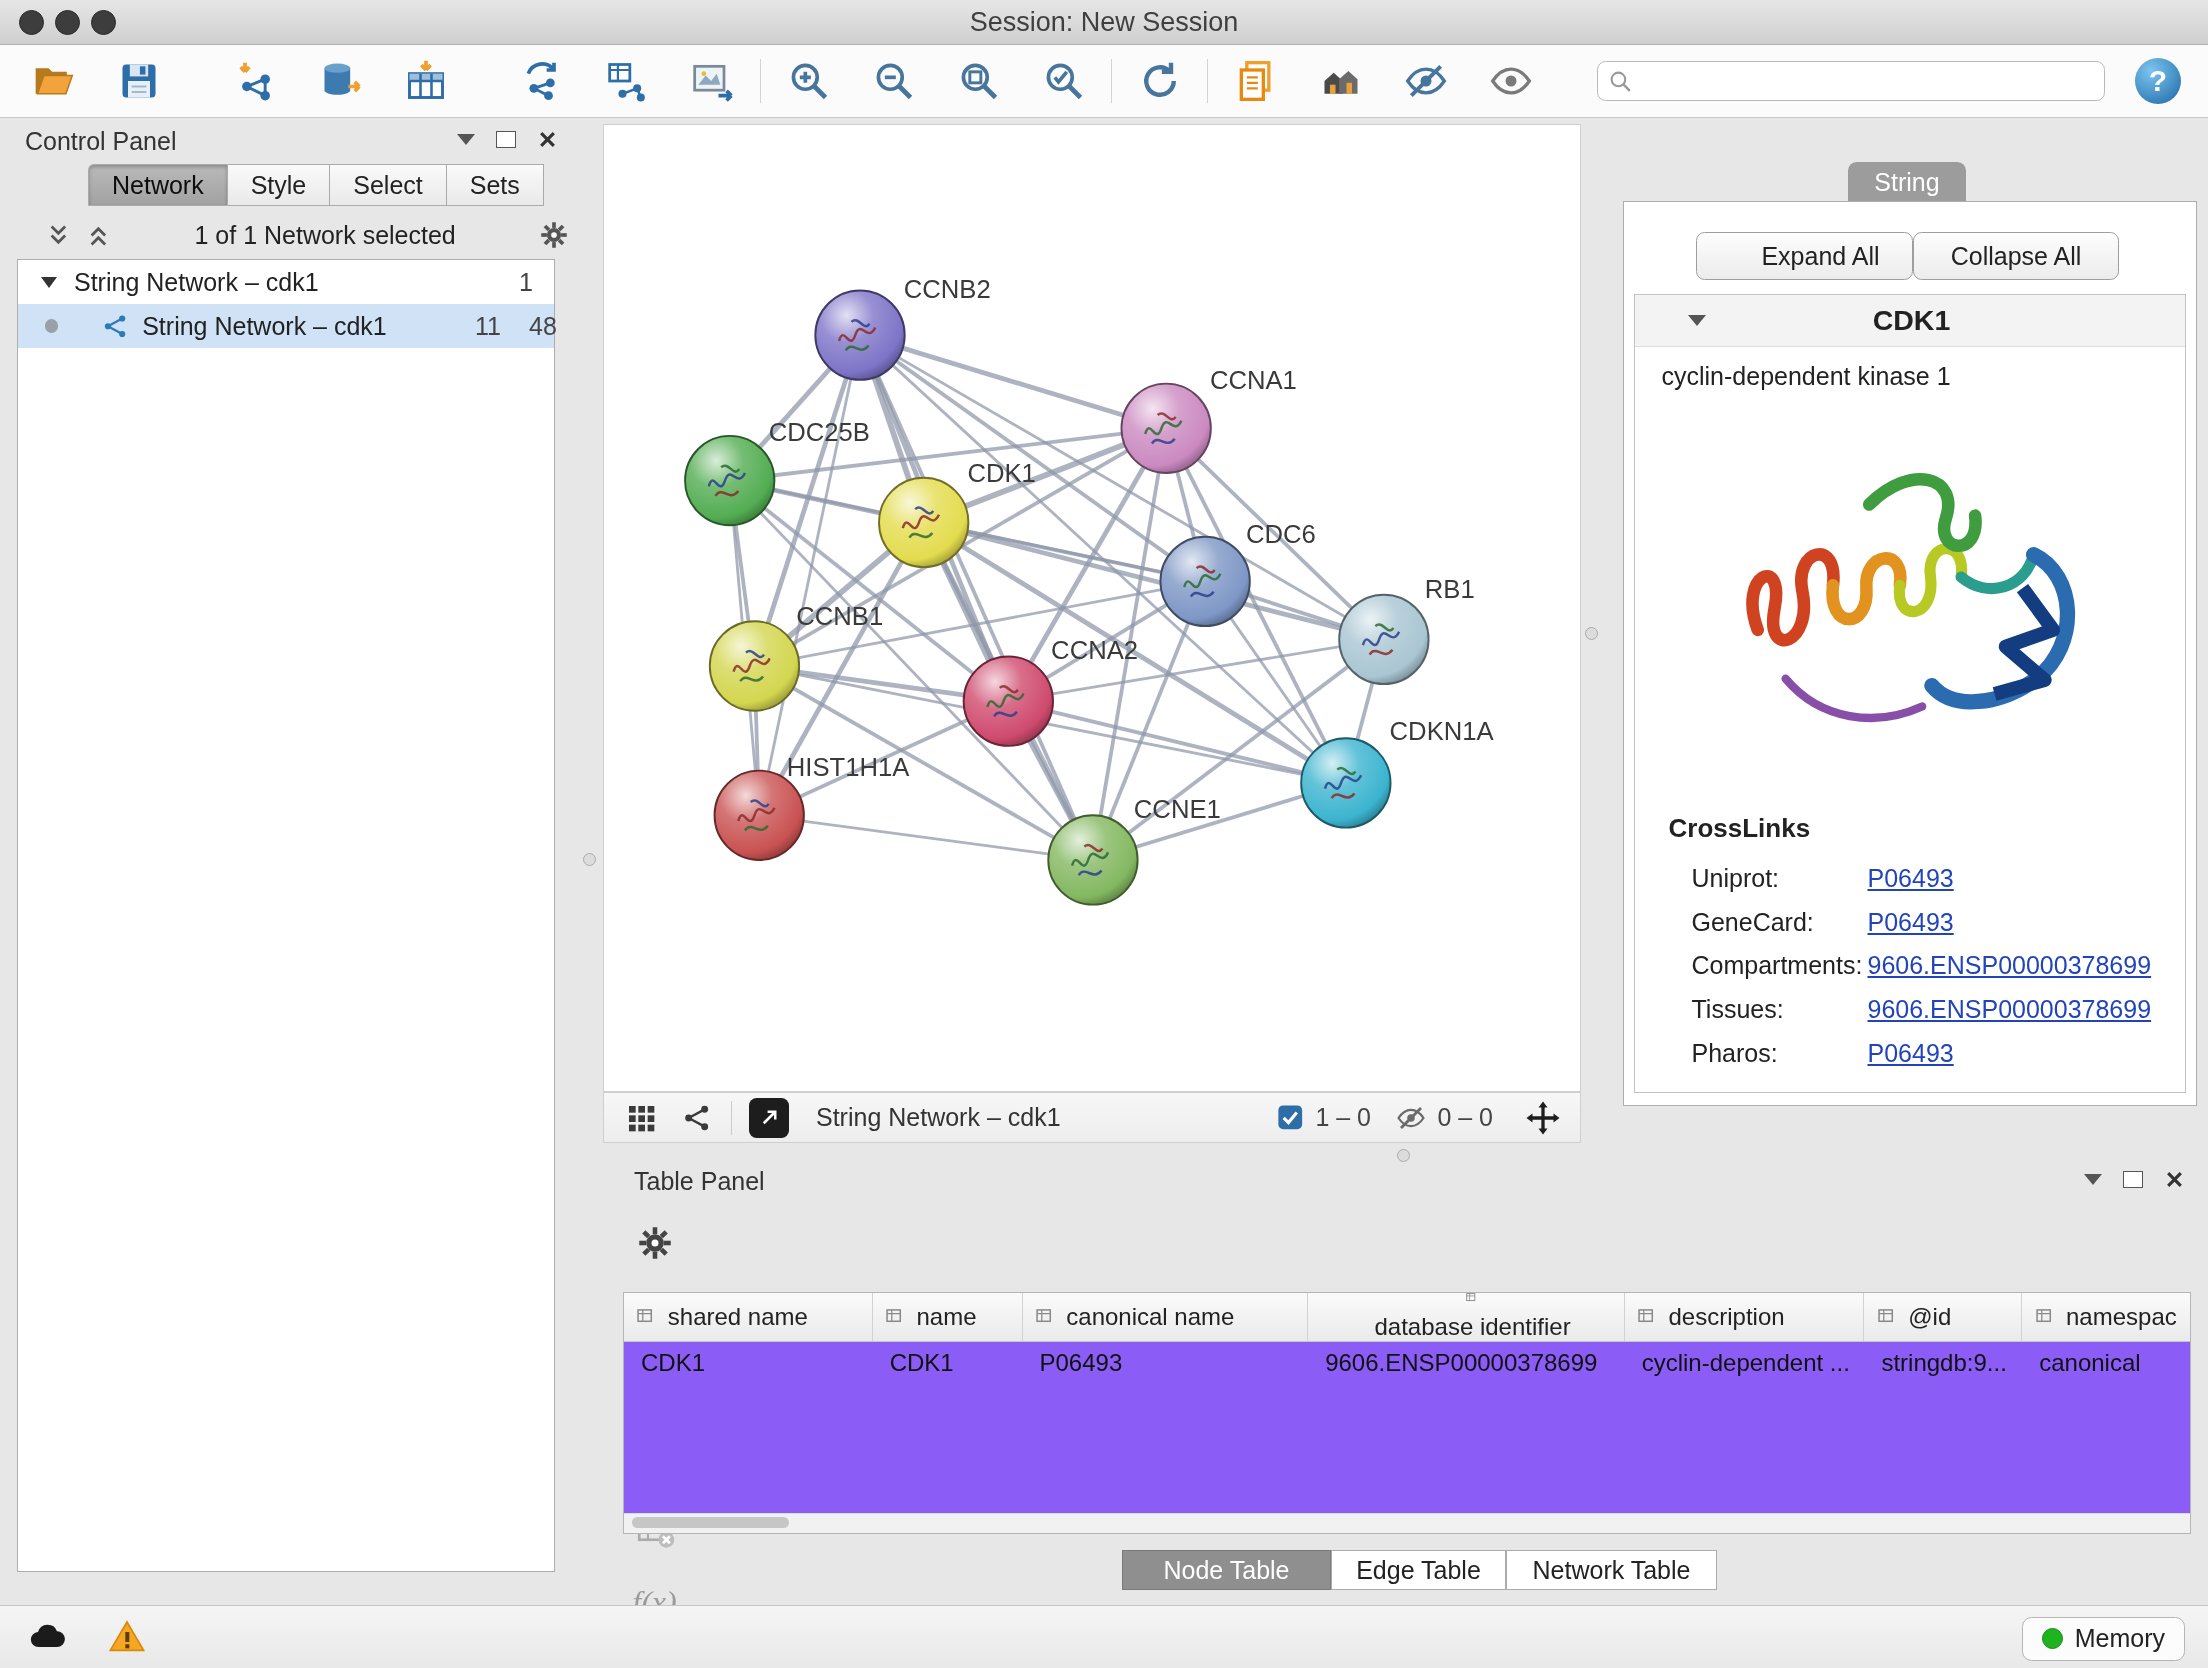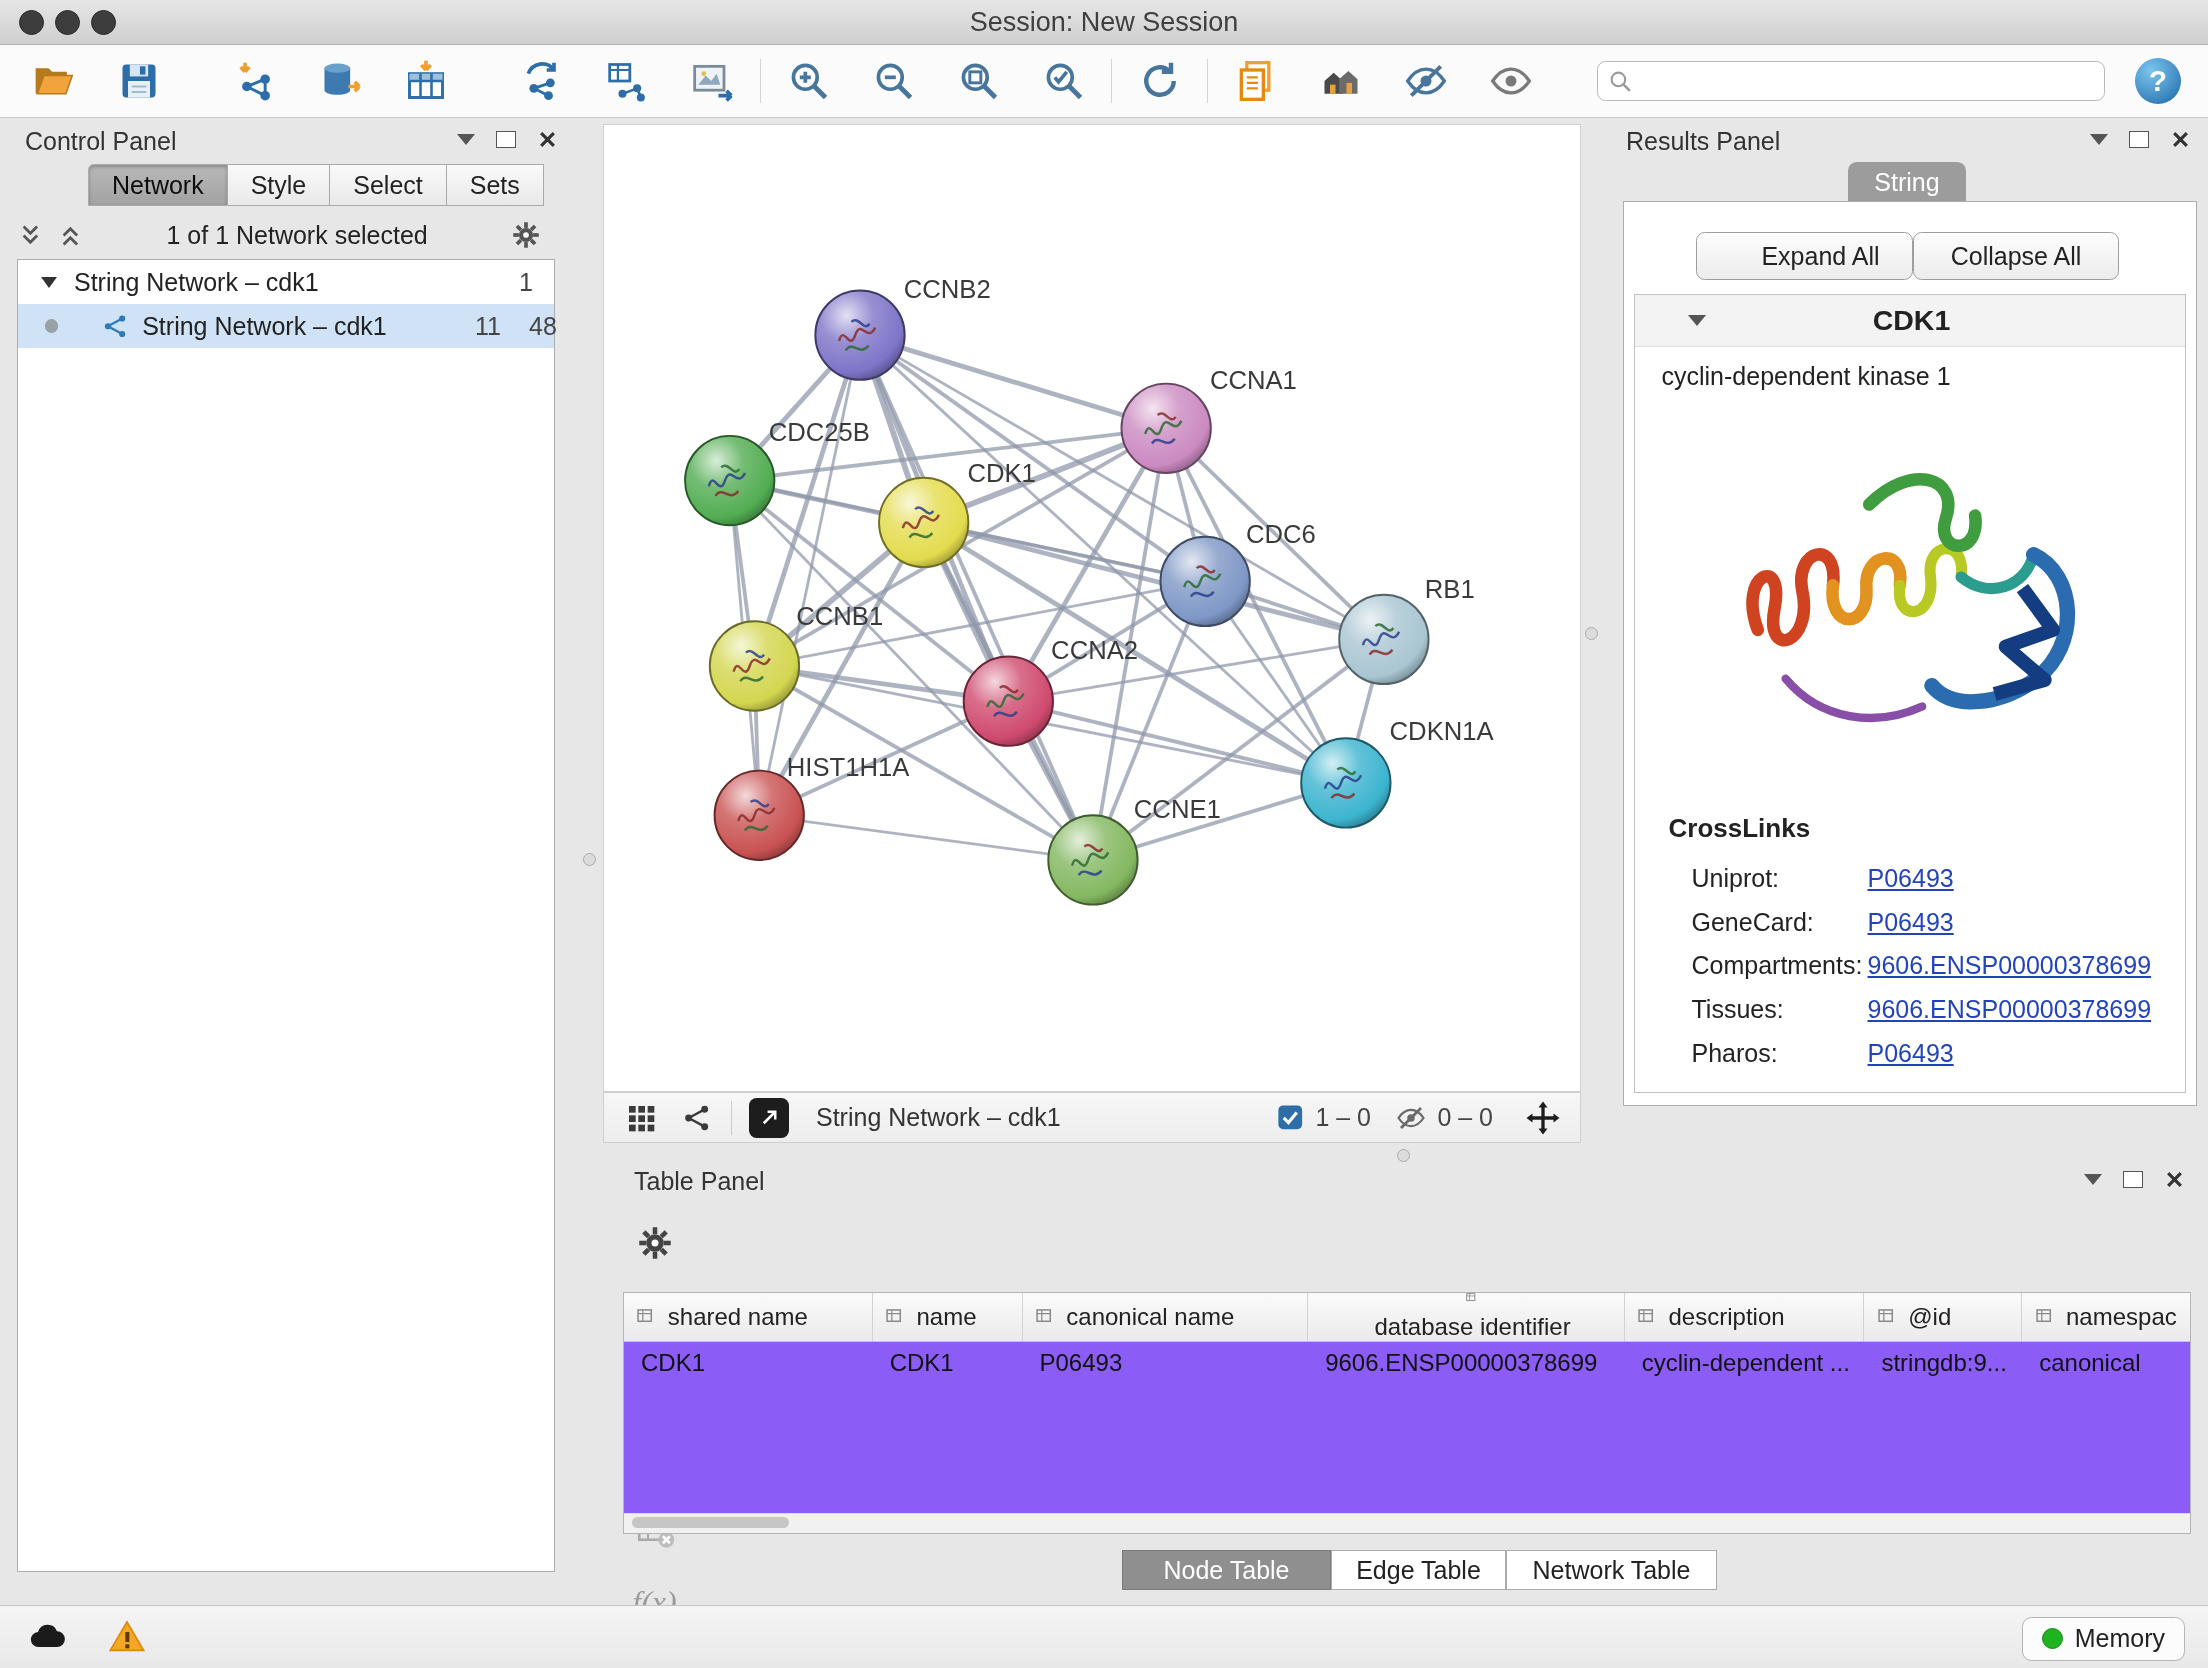--- a/index.html
+++ b/index.html
@@ -266,21 +266,21 @@
     <div class="head-icons abs" style="right:0;top:1.9px;">
       <div class="caret-down"></div>
       <div class="float-box"></div>
       <div class="close-x">
           <svg viewBox="0 0 20 20">
             <path d="M4 4l12 12M16 4L4 16" stroke="#333" stroke-width="3"></path>
           </svg>
         </div>
     </div>
   </div>
-  <div class="abs" style="left:18px;top:213px;width:525px;height:44px;display:flex;align-items:center;">
+  <div class="abs" style="left:46px;top:213px;width:525px;height:44px;display:flex;align-items:center;">
     <svg width="27" height="27" viewBox="0 0 24 24">
         <path d="M5 4l6 6 6-6M5 12l6 6 6-6" stroke="#555" stroke-width="2.4" fill="none"></path>
       </svg>
     <svg width="27" height="27" viewBox="0 0 24 24" style="margin-left:13.3px;">
         <path d="M5 20l6-6 6 6M5 12l6-6 6 6" stroke="#555" stroke-width="2.4" fill="none"></path>
       </svg>
     <div style="flex:1;text-align:center;font-size:25px;">1 of 1 Network selected</div>
     <svg width="34" height="34" viewBox="0 0 24 24">
         <g stroke="#555" stroke-width="2.6">
           <line x1="12" y1="3" x2="12" y2="7"></line>
@@ -551,32 +551,20 @@
         <circle cx="12" cy="12" r="3" fill="#6b6b6b"></circle>
         <path d="M4 20L20 4" stroke="#6b6b6b" stroke-width="2.2"></path>
       </svg>
     <span style="margin:0 32px 0 11.4px;">0 – 0</span>
     <svg width="36" height="36" viewBox="0 0 24 24" style="margin-right:19px;">
         <path d="M12 3v18M3 12h18" stroke="#1d1d1d" stroke-width="2.2"></path>
         <path d="M12 1l-3 4h6zM12 23l-3-4h6zM1 12l4-3v6zM23 12l-4-3v6z" fill="#1d1d1d"></path>
       </svg>
   </div>
 
-  <div class="abs" style="left:1626px;top:127px;width:571px;">
-    <span class="panel-title">Results Panel</span>
-    <div class="head-icons abs" style="right:5.7px;top:1.9px;">
-      <div class="caret-down"></div>
-      <div class="float-box"></div>
-      <div class="close-x">
-          <svg viewBox="0 0 20 20">
-            <path d="M4 4l12 12M16 4L4 16" stroke="#333" stroke-width="3"></path>
-          </svg>
-        </div>
-    </div>
-  </div>
   <div id="string-tab" class="abs">
     <span>String</span>
   </div>
   <div class="abs white-box" style="left:1623px;top:201px;width:574px;height:905px;">
     <div class="rbtn abs" style="left:72px;top:30px;width:183px;padding-left:32px;">
       <span>Expand All</span>
     </div>
     <div class="rbtn abs" style="left:289px;top:30px;width:204px;">
       <span>Collapse All</span>
     </div>

